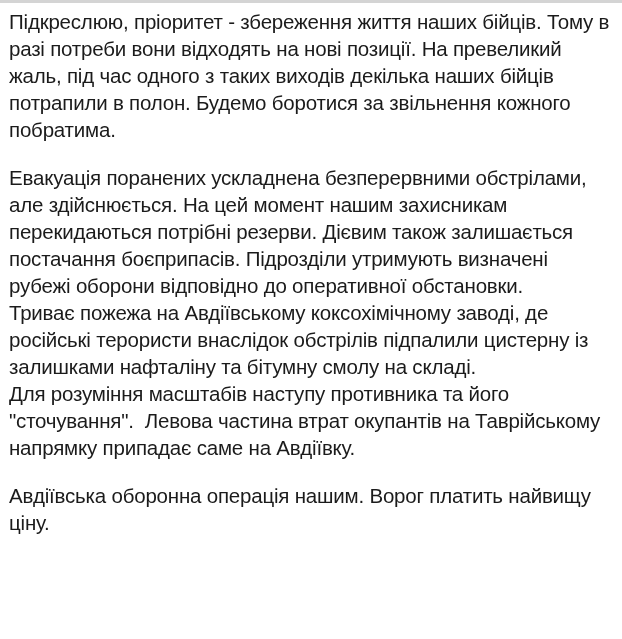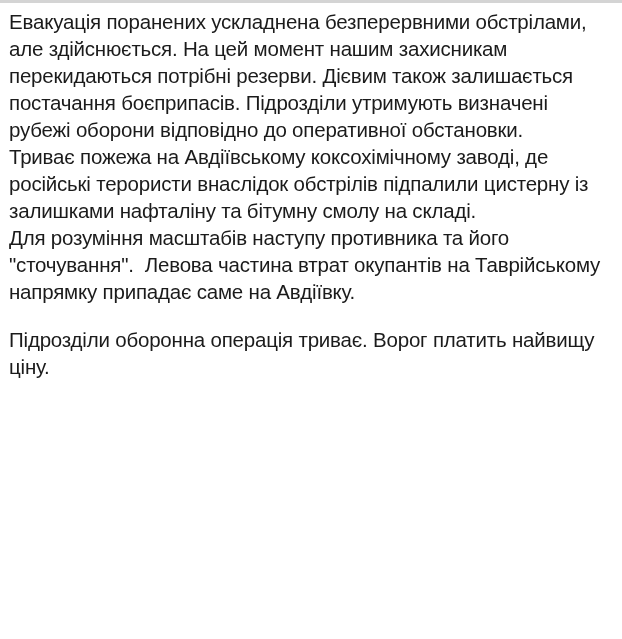--- a/index.html
+++ b/index.html
@@ -39,27 +39,32 @@
   .para:last-child {
     margin-bottom: 0;
   }
 </style>
 </head>
 <body>
 
 <div class="page">
   <div class="top-edge"></div>
   <div class="message">
+    <p class="para">Підкреслюю, пріоритет - збереження життя наших бійців. Тому в
+разі потреби вони відходять на нові позиції. На превеликий
+жаль, під час одного з таких виходів декілька наших бійців
+потрапили в полон. Будемо боротися за звільнення кожного
+побратима.</p>
     <p class="para">Евакуація поранених ускладнена безперервними обстрілами,
 але здійснюється. На цей момент нашим захисникам
 перекидаються потрібні резерви. Дієвим також залишається
 постачання боєприпасів. Підрозділи утримують визначені
 рубежі оборони відповідно до оперативної обстановки.
 Триває пожежа на Авдіївському коксохімічному заводі, де
 російські терористи внаслідок обстрілів підпалили цистерну із
 залишками нафталіну та бітумну смолу на складі.
 Для розуміння масштабів наступу противника та його
 "сточування".  Левова частина втрат окупантів на Таврійському
 напрямку припадає саме на Авдіївку.</p>
-    <p class="para">Підрозділи оборонна операція триває. Ворог платить найвищу
+    <p class="para">Авдіївська оборонна операція нашим. Ворог платить найвищу
 ціну.</p>
   </div>
 </div>
 
 </body></html>

